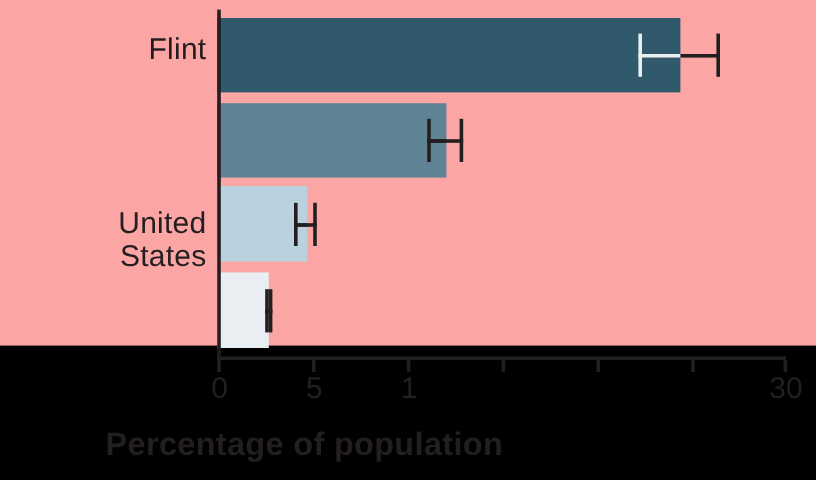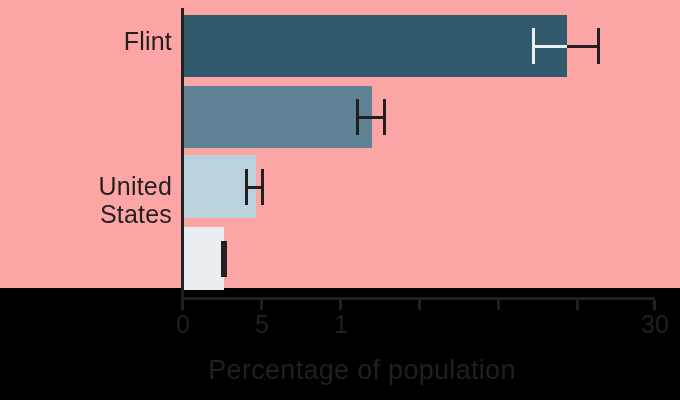--- a/index.html
+++ b/index.html
@@ -94,26 +94,26 @@
     color: #231f20;
     font-size: 25px;
     line-height: 30px;
     font-family: "Liberation Sans", sans-serif;
   }
   #axis-title {
     position: absolute;
     left: 0;
     top: 355px;
     width: 680px;
-    padding-left: 44px;
+    padding-left: 88px;
     box-sizing: border-box;
-    text-align: center;
+    text-align: left;
     color: #231f20;
     font-size: 27px;
-    font-weight: normal;
+    font-weight: bold;
     letter-spacing: 0.3px;
     font-family: "Liberation Sans", sans-serif;
   }
 </style>
 </head>
 <body>
 
 <div id="chart-root">
 
   <div class="cat-label" style="top:27px;">Flint</div>

